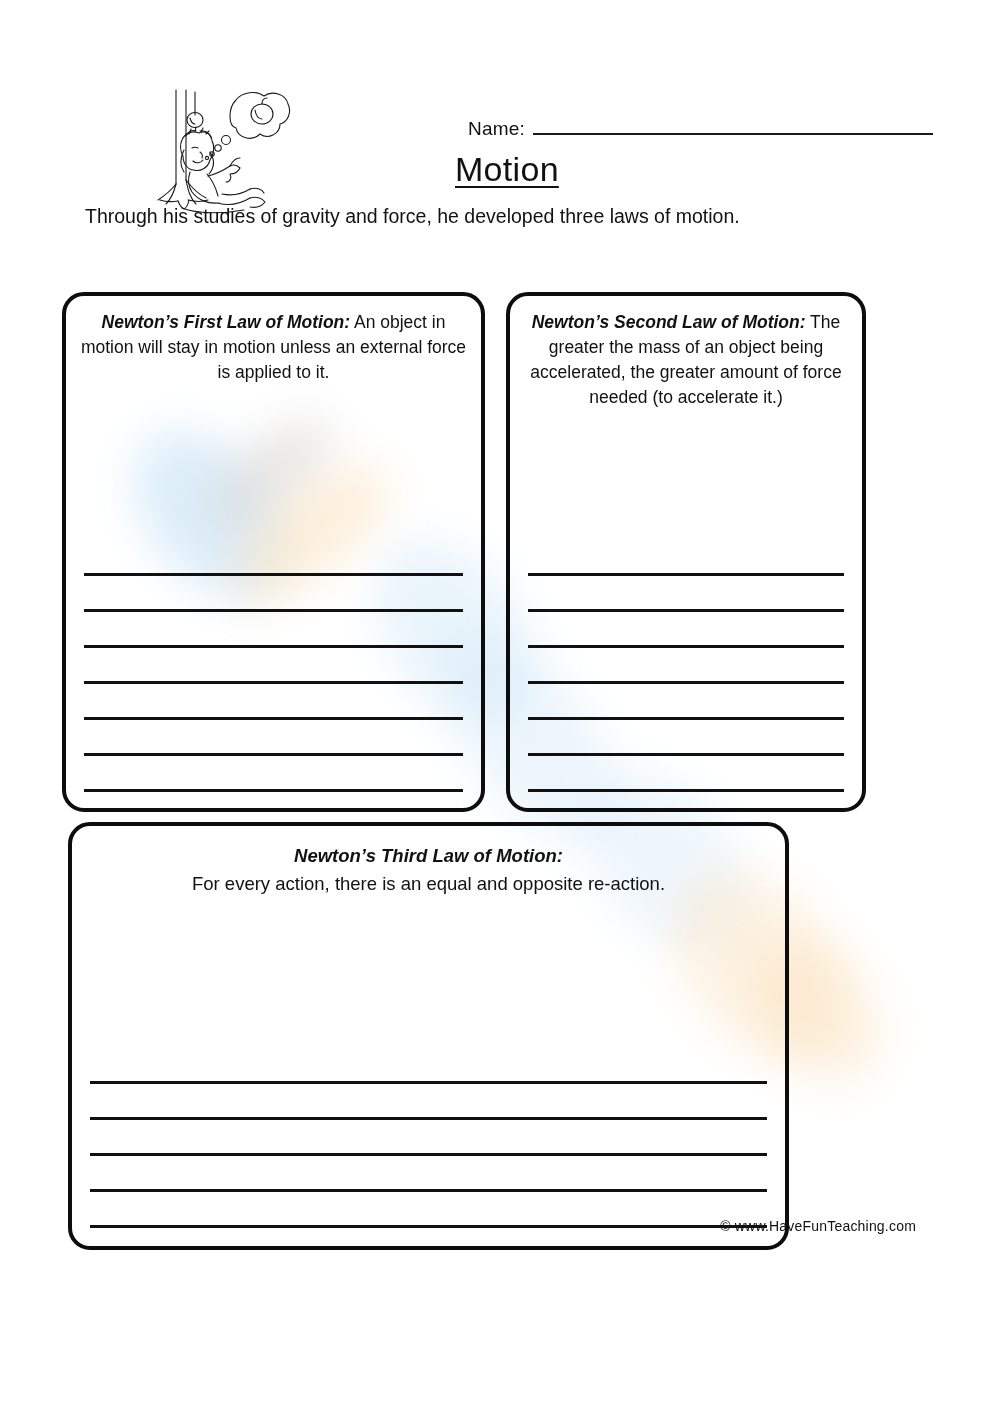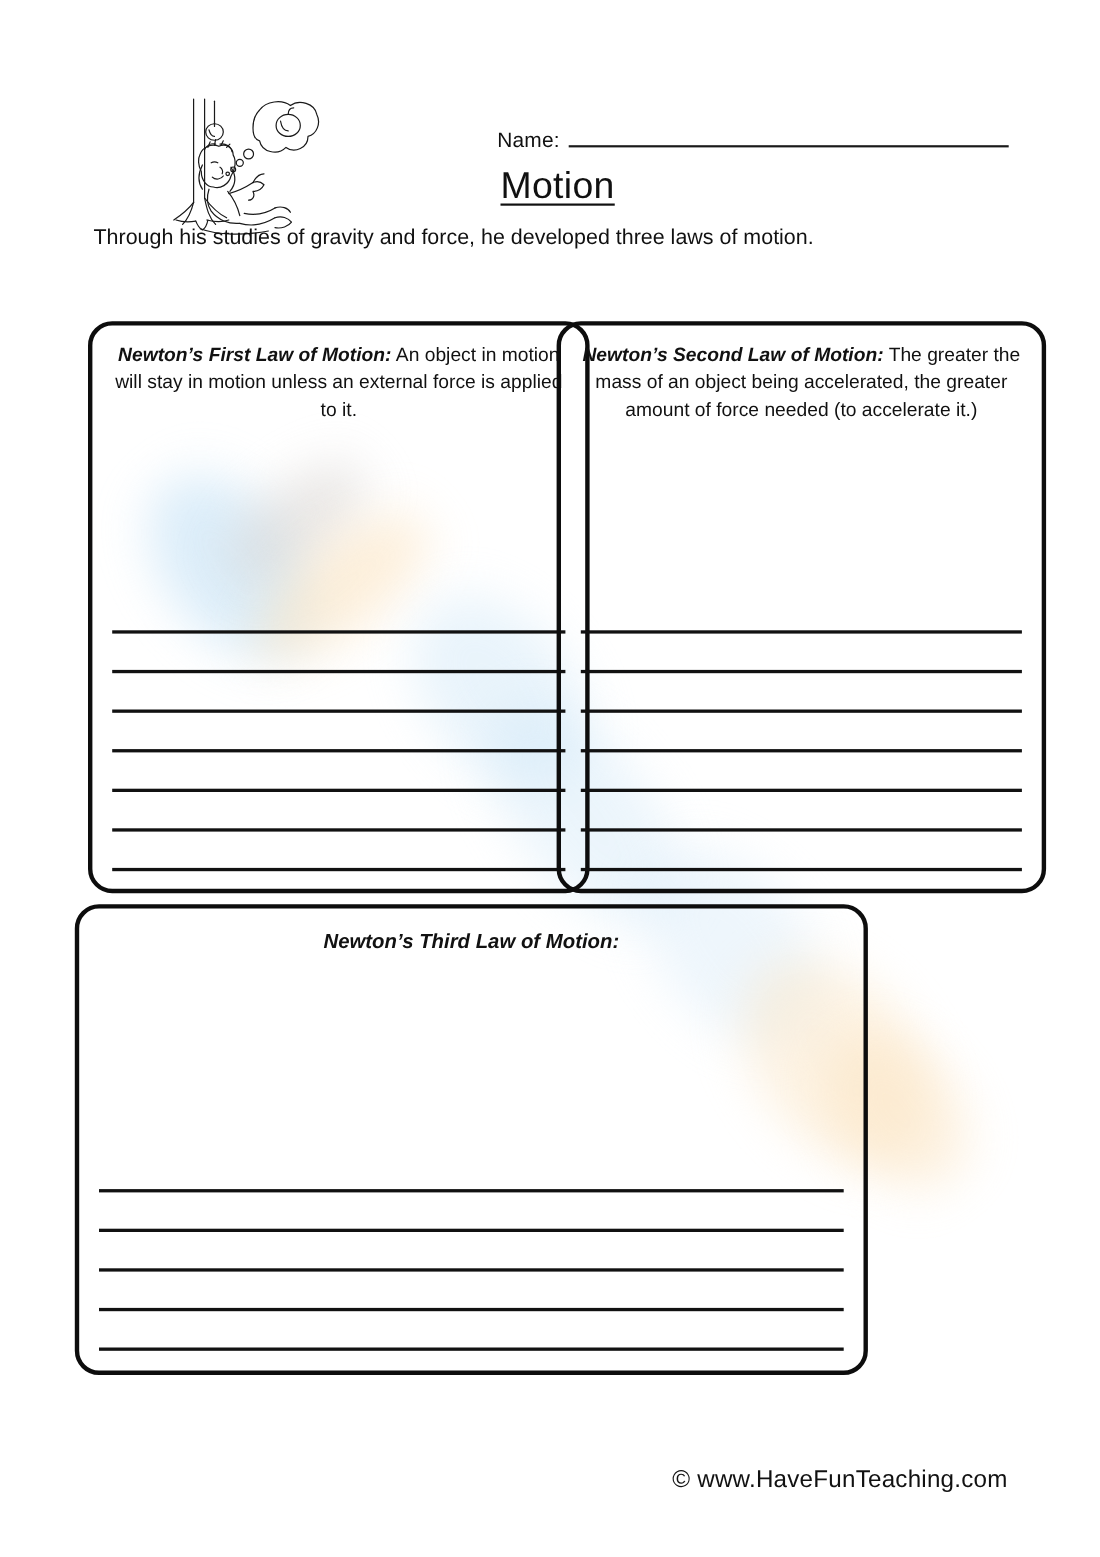--- a/index.html
+++ b/index.html
@@ -39,21 +39,21 @@
   
   .newton-art {
     position: absolute;
     left: 152px;
     top: 88px;
     width: 140px;
     height: 132px;
   }
   .name-row {
     position: absolute;
-    left: 452px;
+    left: 468px;
     top: 118px;
     width: 465px;
     display: flex;
     align-items: baseline;
     gap: 8px;
     justify-content: space-between;
   }
   .name-label {
     font-size: 19px;
     letter-spacing: .2px;
@@ -92,22 +92,22 @@
   }
 
   
   .lawbox {
     position: absolute;
     border: 4px solid #0d0d0d;
     border-radius: 22px;
     background: transparent;
     box-sizing: border-box;
   }
-  #box-first  { left: 80px;  top: 292px; width: 456px; height: 520px; }
-  #box-second { left: 506px; top: 292px; width: 445px; height: 520px; }
+  #box-first  { left: 62px;  top: 292px; width: 423px; height: 520px; }
+  #box-second { left: 506px; top: 292px; width: 360px; height: 520px; }
   #box-third  { left: 68px;  top: 822px; width: 721px; height: 428px; }
 
   .law-head {
     position: absolute;
     left: 12px;
     right: 12px;
     top: 14px;
     text-align: center;
     font-size: 17.5px;
     line-height: 25px;
@@ -134,22 +134,22 @@
   }
   #box-first .rule, #box-second .rule { margin-top: 33px; }
   #box-third .rule { margin-top: 33px; }
   #box-first .rules, #box-second .rules { bottom: 2px; }
   #box-third  .rules { bottom: 4px; }
 
   
   .footer {
     position: absolute;
     right: 84px;
-    top: 1332px;
-    font-size: 22px;
+    top: 1218px;
+    font-size: 14px;
     letter-spacing: .2px;
   }
 </style>
 </head>
 <body>
 
 <div id="page">
 
   <div class="watermark wm1"></div>
   <div class="watermark wm2"></div>
@@ -254,20 +254,21 @@
       <div class="rule"></div>
       <div class="rule"></div>
       <div class="rule"></div>
       <div class="rule"></div>
     </div>
   </div>
 
   <div class="lawbox" id="box-third">
     <div class="law-head">
       <div class="law-name">Newton’s Third Law of Motion:</div>
+      <div>For every action, there is an equal and opposite re-action.</div>
     </div>
     <div class="rules">
       <div class="rule"></div>
       <div class="rule"></div>
       <div class="rule"></div>
       <div class="rule"></div>
       <div class="rule"></div>
     </div>
   </div>
 

